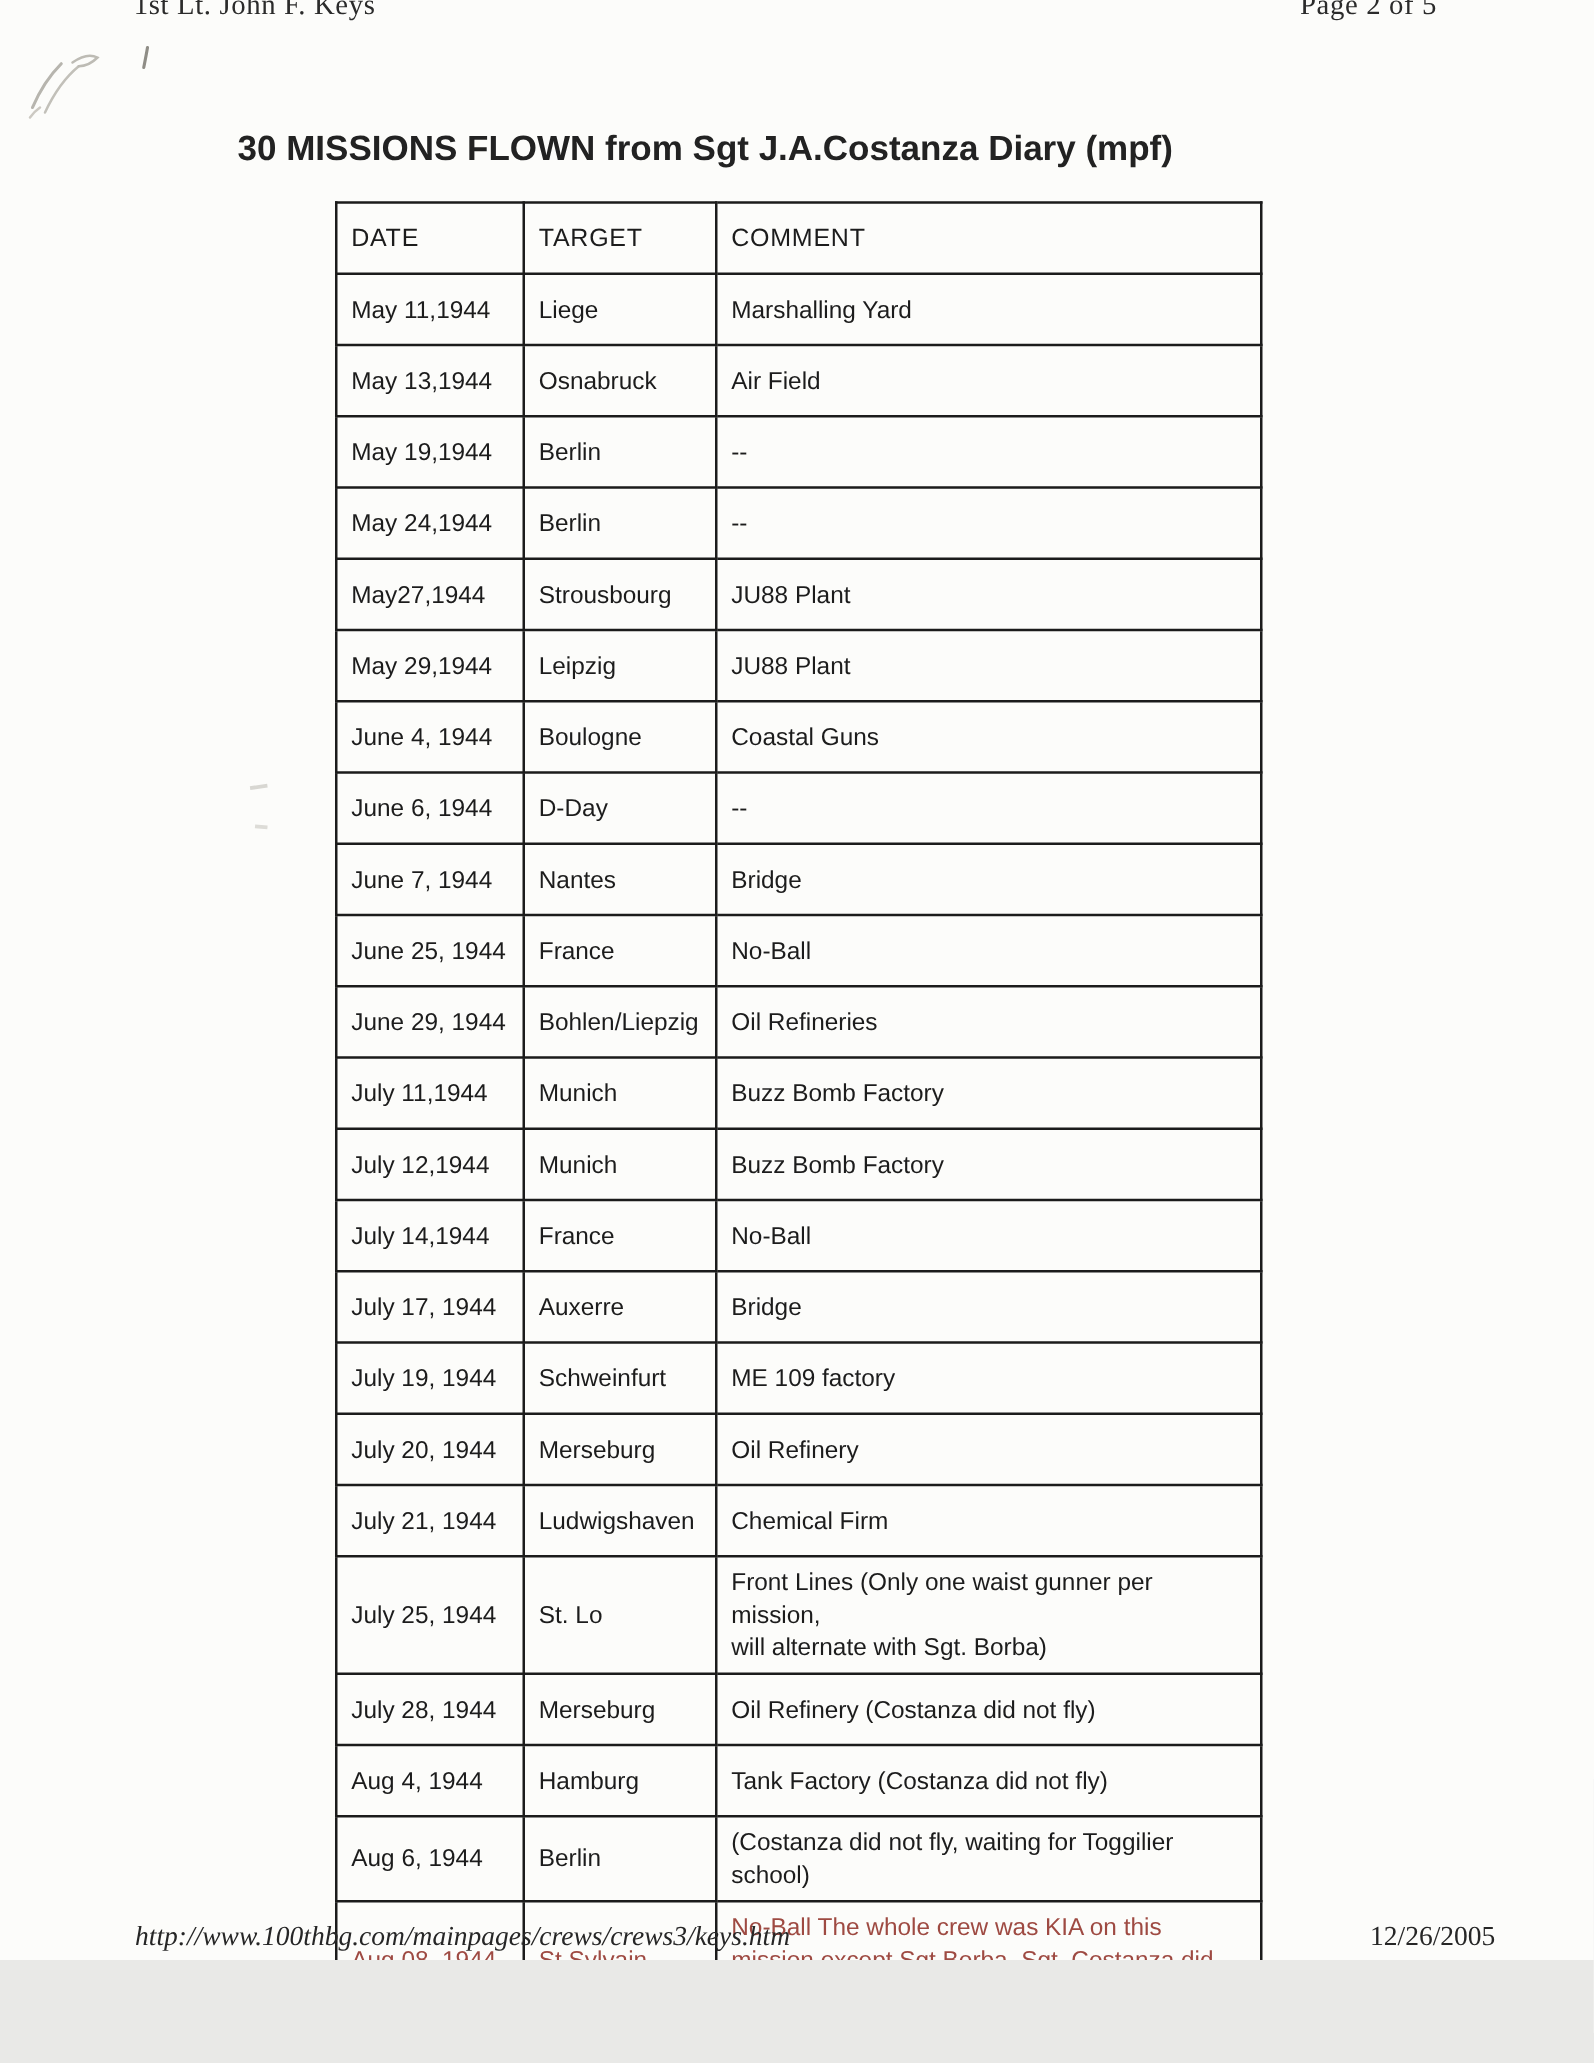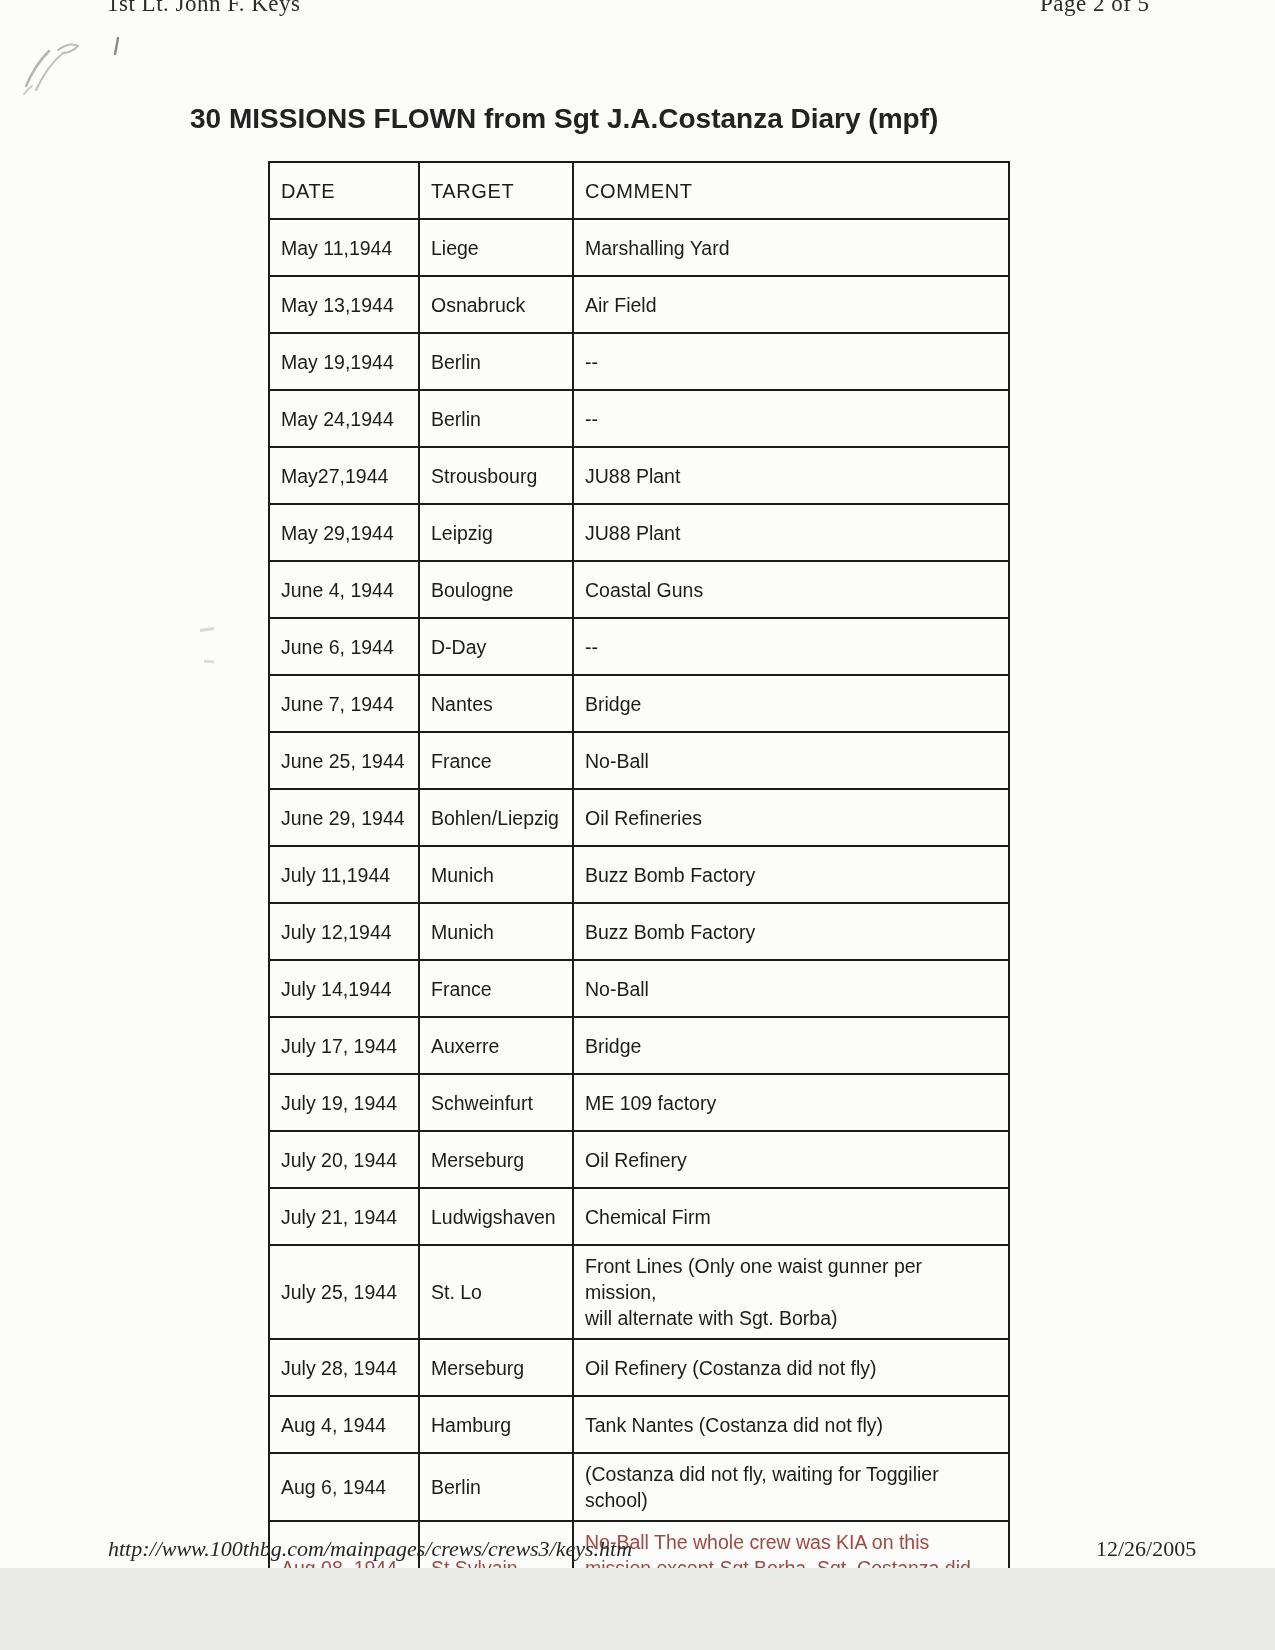--- a/index.html
+++ b/index.html
@@ -212,21 +212,21 @@
 will alternate with Sgt. Borba)</td>
     </tr>
         <tr>
       <td>July 28, 1944</td>
       <td>Merseburg</td>
       <td>Oil Refinery (Costanza did not fly)</td>
     </tr>
         <tr>
       <td>Aug 4, 1944</td>
       <td>Hamburg</td>
-      <td>Tank Nantes (Costanza did not fly)</td>
+      <td>Tank Factory (Costanza did not fly)</td>
     </tr>
         <tr>
       <td>Aug 6, 1944</td>
       <td>Berlin</td>
       <td>(Costanza did not fly, waiting for Toggilier
 school)</td>
     </tr>
         <tr>
       <td style="color: rgb(158, 74, 66);">Aug 08, 1944</td>
       <td style="color: rgb(158, 74, 66);">St Sylvain</td>

